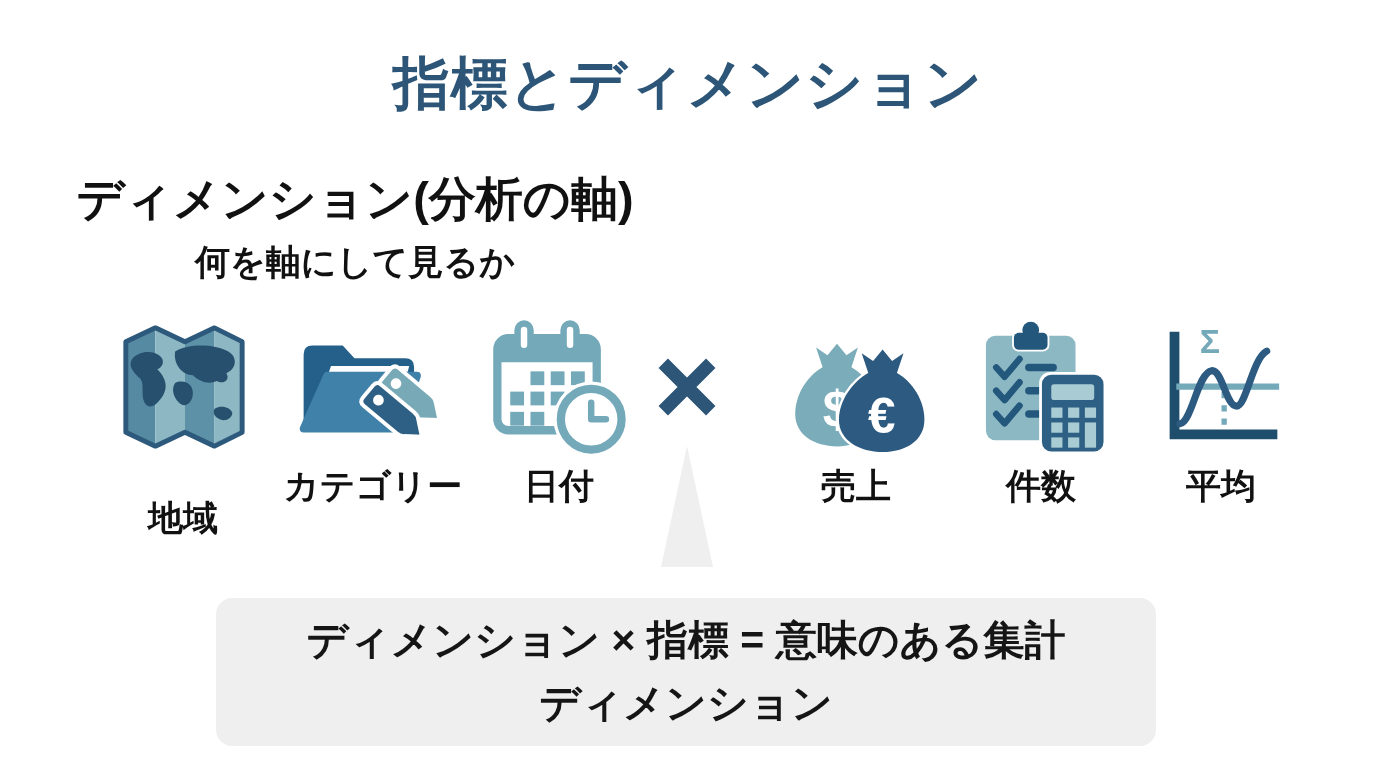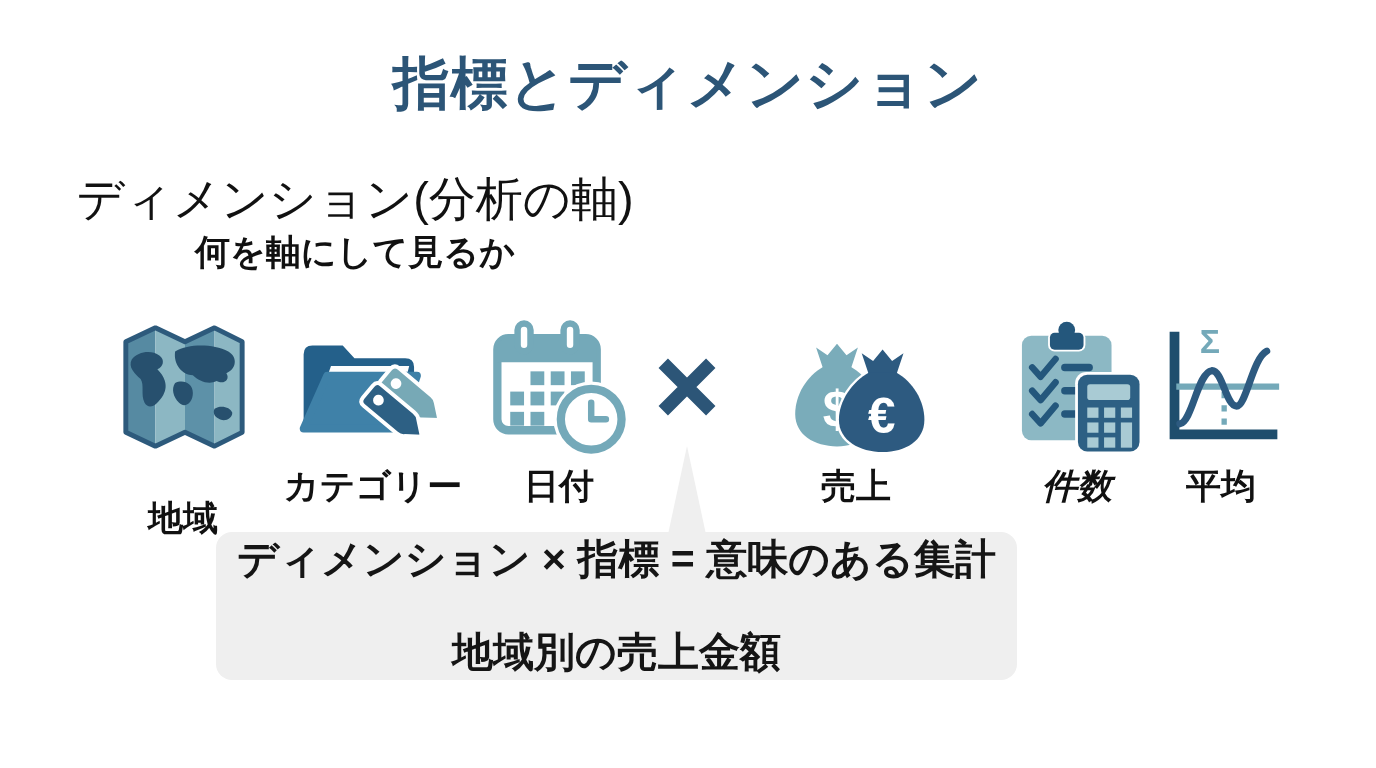--- a/index.html
+++ b/index.html
@@ -7,40 +7,40 @@
     position:relative;width:1376px;height:768px;background:#ffffff;overflow:hidden;
     font-family:"Liberation Sans","DejaVu Sans",sans-serif;color:#151515;
   }
   .title{
     position:absolute;left:0;top:46px;width:100%;margin:0;text-align:center;
     font-size:57px;font-weight:800;color:#2c5577;letter-spacing:1px;
   }
   .col-header{position:absolute;top:170px;text-align:center;}
   .col-header.left{left:30px;width:650px;}
   .col-header.right{left:800px;width:470px;}
-  .heading{font-size:47px;font-weight:400;color:#111;line-height:1.25;}
-  .subheading{font-size:35px;font-weight:700;color:#111;}
+  .heading{font-size:47px;font-weight:700;color:#111;line-height:1.25;}
+  .subheading{margin-top:10px;font-size:35px;font-weight:700;color:#111;}
   .icon-cell{position:absolute;top:316px;display:flex;flex-direction:column;align-items:center;}
   .icon-box{height:142px;display:flex;align-items:center;justify-content:center;}
   .icon-label{margin-top:5px;font-size:35px;font-weight:800;color:#111;white-space:nowrap;}
   .cell-map{left:102px;width:162px;gap:32px;}
   .cell-folder{left:256px;width:194px;margin-left:20px;}
   .cell-calendar{left:477px;width:164px;}
   .cell-money{left:772px;width:168px;}
-  .cell-clipboard{left:994px;width:166px;font-style:italic;}
+  .cell-clipboard{left:958px;width:166px;}
   .cell-chart{left:1138px;width:166px;}
   .multiply{position:absolute;left:649px;top:349px;width:76px;height:76px;}
   .callout-pointer{
     position:absolute;left:661px;top:446px;width:0;height:0;
     border-left:26px solid transparent;border-right:26px solid transparent;
     border-bottom:121px solid #efefef;
   }
   .callout-box{
-    position:absolute;left:216px;top:532px;width:801px;height:148px;background:#efefef;
-    border-radius:16px;display:flex;flex-direction:column;justify-content:space-between;
+    position:absolute;left:216px;top:598px;width:940px;height:148px;background:#efefef;
+    border-radius:16px;display:flex;flex-direction:column;justify-content:center;
     align-items:center;gap:8px;
   }
   .callout-line{font-size:41px;font-weight:800;color:#151515;white-space:nowrap;}
   .slide svg{display:block;}
   .slide svg text{font-family:"Liberation Sans","DejaVu Sans",sans-serif;font-weight:800;}
 </style>
 </head>
 <body>
 
 <div class="slide">
@@ -189,16 +189,16 @@
         <path d="M28,116 C42,114 48,58 64,56 C76,55 80,96 92,96 C103,96 110,42 126,34" fill="none" stroke="#2d5a80" stroke-width="8" stroke-linecap="round"></path>
         <text x="62" y="36" text-anchor="middle" font-size="38" fill="#74a9b9">Σ</text>
       </svg>
     </div>
     <div class="icon-label">平均</div>
   </div>
 
   <div class="callout-pointer"></div>
   <div class="callout-box">
     <div class="callout-line">ディメンション × 指標 = 意味のある集計</div>
-    <div class="callout-line">地域別の売上金額</div>
+    <div class="callout-line">ディメンション</div>
   </div>
 
 </div>
 
 </body></html>

